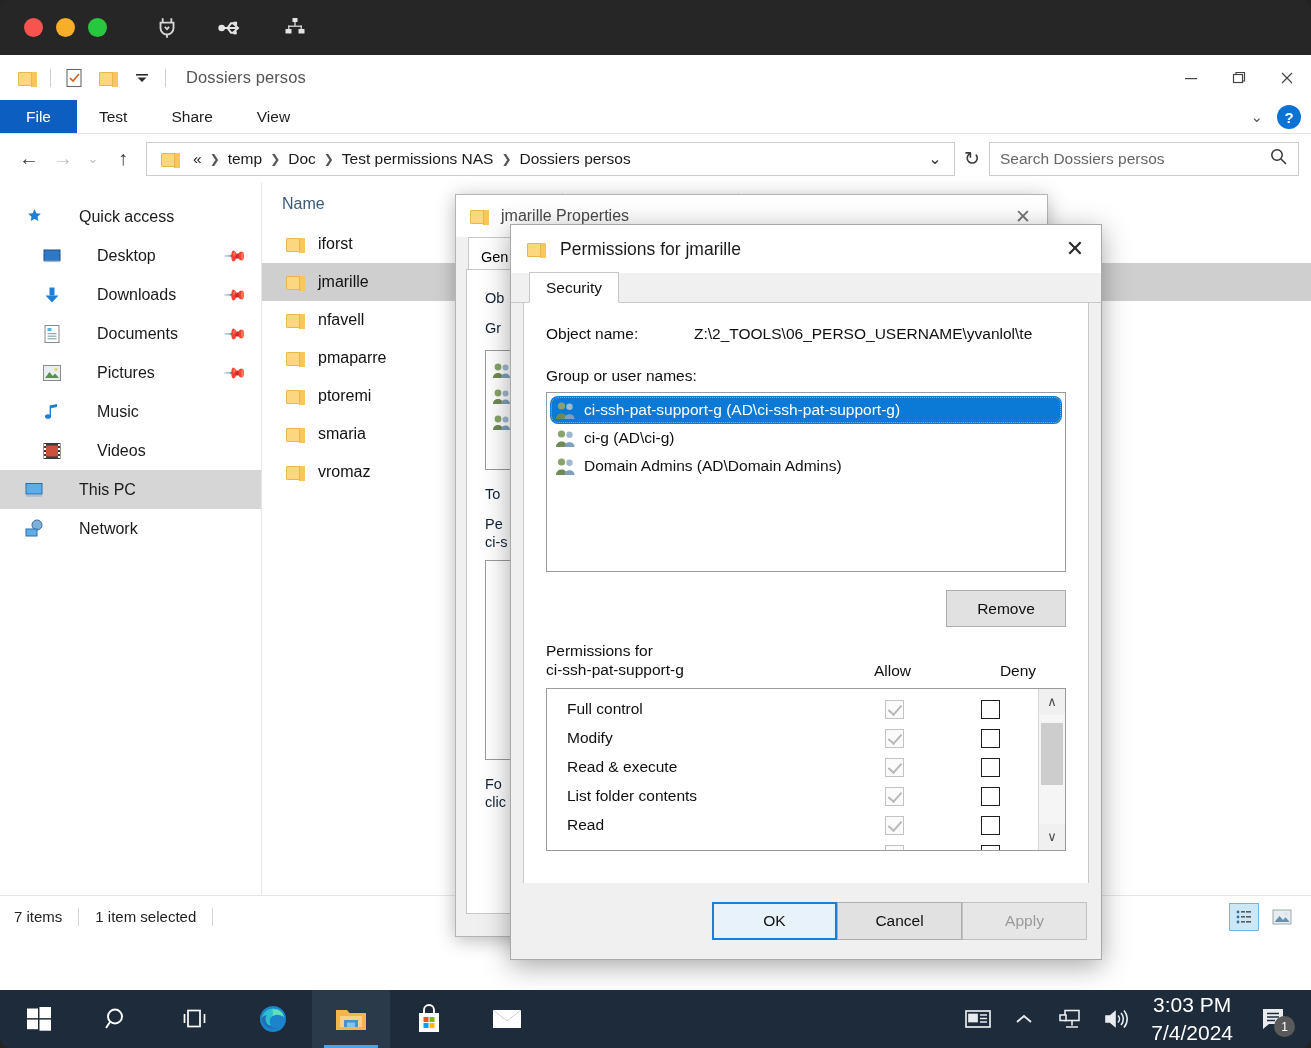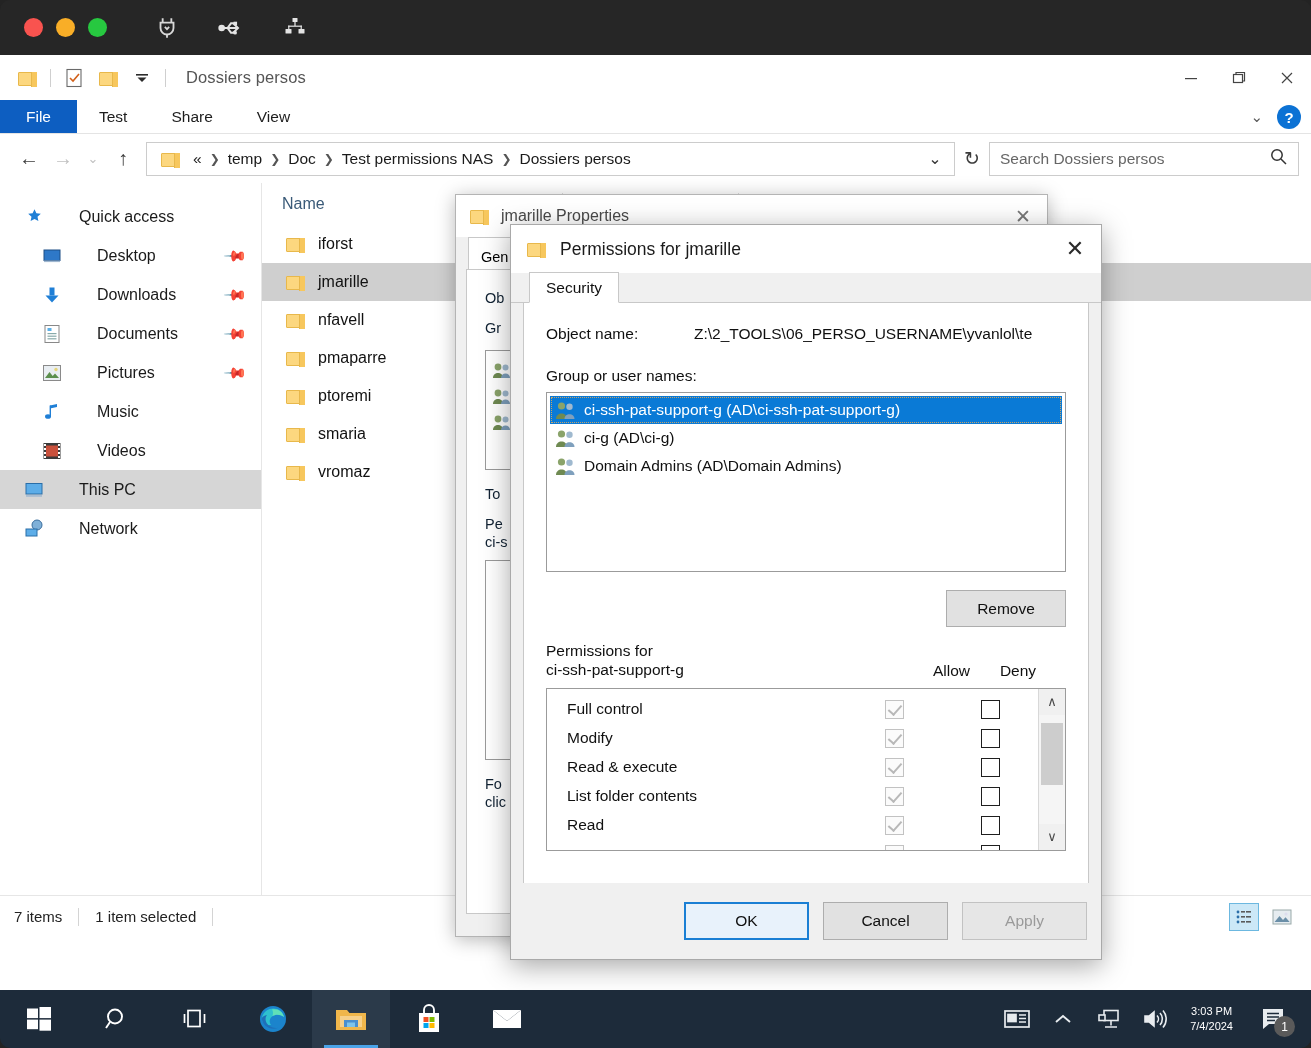--- a/index.html
+++ b/index.html
@@ -159,36 +159,36 @@
                 border-top: none; height: 640px; padding: 22px 22px 0; position: relative; }
 
   .objrow { display: flex; font-size: 15.5px; color: #101010; margin-bottom: 24px; }
   .objrow .k { width: 148px; }
   .objrow .v { flex: 1; white-space: nowrap; overflow: hidden; }
 
   .sectlbl { font-size: 15.5px; color: #101010; margin-bottom: 7px; }
   #userlist { border: 1px solid #9b9b9b; height: 180px; background: #fff;
               padding: 3px; }
   .urow { height: 28px; display: flex; align-items: center; padding: 0 5px;
-          font-size: 15.5px; color: #101010; }
+          font-size: 15.5px; color: #101010; border-radius: 8px; }
   .urow.sel { background: #0a7ad6; color: #fff; outline: 1px dotted #c8a46a;
               outline-offset: -2px; }
   .uicon { width: 22px; height: 20px; margin-right: 7px; flex: none; }
 
   #btnrow { display: flex; justify-content: flex-end; gap: 0; margin-top: 18px;
             align-items: center; }
   #addwrap { border: 4px solid #fc1b02; padding: 6px 10px; margin-right: 4px; }
   .wbtn-std { min-width: 120px; height: 37px; background: #e1e1e1;
               border: 1px solid #adadad; font-size: 15.5px; color: #101010;
               display: flex; align-items: center; justify-content: center; }
   .wbtn-std.focus { background: #e9f3fb; border: 1px solid #1a7fd4; }
 
   #permhdr { display: flex; margin-top: 14px; font-size: 15.5px; color: #101010; }
   #permhdr .lbl { flex: 1; line-height: 1.25; }
-  #permhdr .ah { width: 96px; text-align: right; align-self: flex-end; }
+  #permhdr .ah { width: 96px; text-align: left; align-self: flex-end; }
   #permhdr .dh { width: 96px; text-align: center; align-self: flex-end; }
 
   #permbox { border: 1px solid #9b9b9b; height: 163px; margin-top: 8px;
              background: #fff; display: flex; overflow: hidden; position: relative; }
   #permrows { flex: 1; padding-top: 6px; }
   .prow { height: 29px; display: flex; align-items: center; font-size: 15.5px;
           color: #101010; }
   .prow .pname { flex: 1; padding-left: 20px; }
   .cbcell { width: 96px; display: flex; justify-content: center; }
   .cb { width: 19px; height: 19px; border: 1px solid #1e1e1e; background: #fff;
@@ -199,41 +199,41 @@
   #permscroll { width: 27px; background: #f0f0f0; border-left: 1px solid #d8d8d8;
                 display: flex; flex-direction: column; align-items: center; }
   .sb-arrow { height: 26px; display:flex; align-items:center; justify-content:center;
               color:#4a4a4a; font-size: 13px; width: 100%; }
   .sb-track { flex: 1; width: 100%; position: relative; background: #f5f5f5; }
   .sb-thumb { position: absolute; left: 2px; right: 2px; top: 8px; height: 62px;
               background: #cdcdcd; }
 
   #dlgfooter { position: absolute; left: 0; right: 0; bottom: 0; height: 76px;
                background: #f0f0f0; display: flex; align-items: center;
-               justify-content: flex-end; padding-right: 14px; gap: 14px; }
+               justify-content: flex-end; padding-right: 14px; }
   .fbtn { width: 125px; height: 38px; background: #e1e1e1; border: 1px solid #adadad;
           font-size: 15.5px; color: #101010; display: flex; align-items: center;
           justify-content: center; }
   .fbtn.primary { background: #e8f2fb; border: 2px solid #1a7fd4; }
   .fbtn.disabled { color: #9a9a9a; border-color: #c2c2c2; background: #e6e6e6; }
 
   
   #taskbar { position: absolute; left: 0; top: 990px; width: 1311px; height: 58px;
              background: #1d2b3a; display: flex; align-items: center;
              border-bottom-left-radius: 10px; border-bottom-right-radius: 10px; }
   .tbitem { width: 78px; height: 58px; display: flex; align-items: center;
             justify-content: center; position: relative; }
   .tbitem.active { background: #2b3a4a; }
   .tbitem.active:after { content:''; position:absolute; bottom:0; left:12px; right:12px;
             height:3px; background:#4aa3e8; }
   #tray { margin-left: auto; display: flex; align-items: center; padding-right: 10px; gap: 0; }
   .trayicon { width: 46px; height: 58px; display:flex; align-items:center;
               justify-content:center; color:#e8ecef; }
   #clock { display: flex; flex-direction: column; align-items: center;
-           justify-content: center; color: #fff; font-size: 11px; line-height: 1.35;
+           justify-content: center; color: #fff; font-size: 21px; line-height: 1.35;
            padding: 0 12px; }
   #notif { width: 56px; height: 58px; display:flex; align-items:center;
            justify-content:center; position: relative; color:#e8ecef; }
   #notif .badge { position:absolute; right:6px; bottom:11px; width:21px; height:21px;
            border-radius:50%; background:#5a5a5a; color:#fff; font-size:12px;
            display:flex; align-items:center; justify-content:center; }
 </style>
 </head>
 <body>
 

